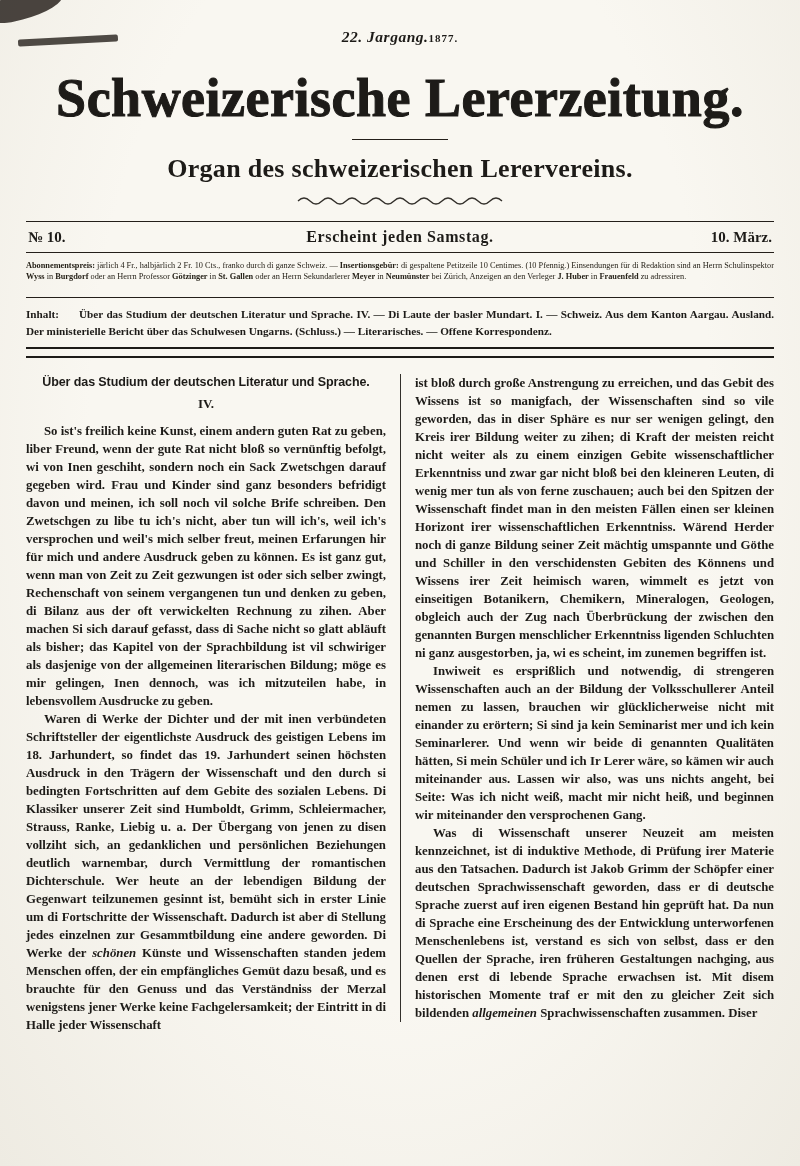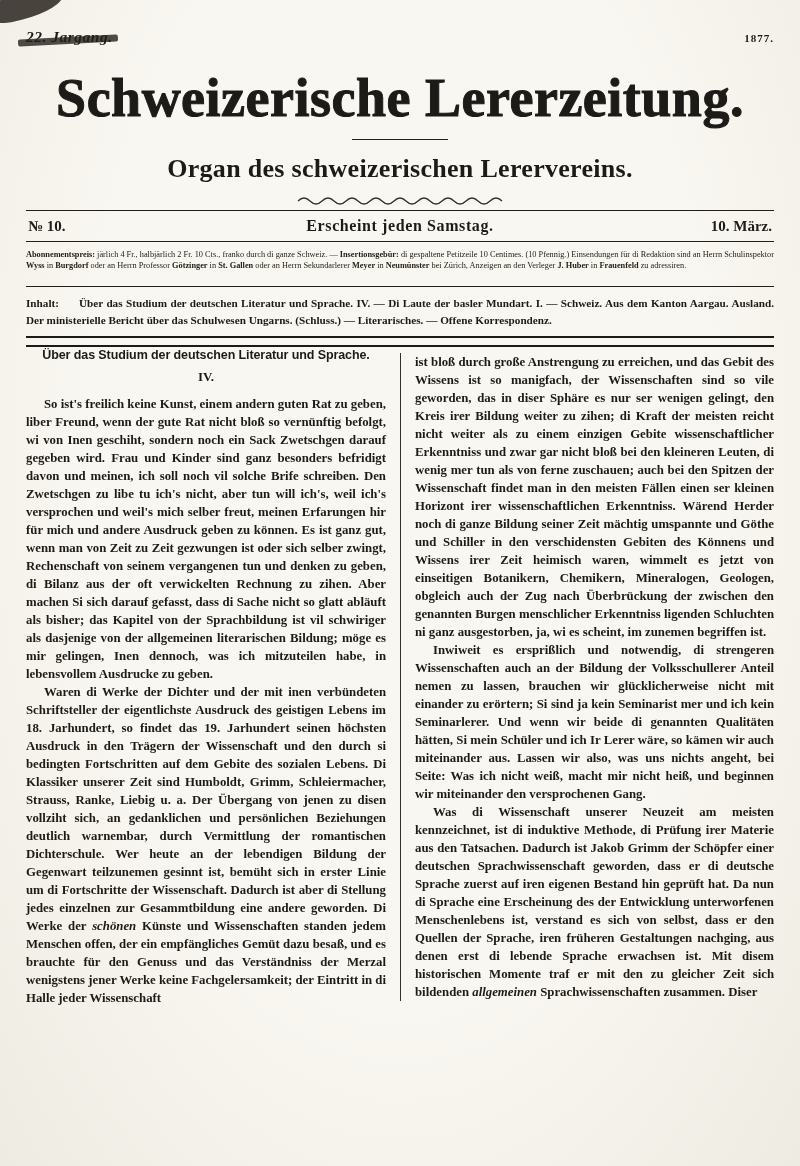--- a/index.html
+++ b/index.html
@@ -12,46 +12,46 @@
   }
   .corner-stain{
     position:absolute;top:-6px;left:-10px;width:74px;height:24px;
     background:#2a2520;opacity:.85;transform:rotate(-14deg);
     border-radius:0 0 60% 30%;
   }
   .ink-smudge{
     position:absolute;top:37px;left:18px;width:100px;height:7px;
     background:#241f1a;opacity:.8;transform:rotate(-3deg);border-radius:2px;
   }
-  .top-row{display:flex;justify-content:space-between;align-items:baseline;}
+  .top-row{display:flex;justify-content:center;align-items:baseline;}
   .volume{font-weight:bold;font-style:italic;font-size:15.5px;letter-spacing:.5px;}
   .year{font-weight:bold;font-size:11px;letter-spacing:1px;}
   .masthead{
     margin:24px 0 0;text-align:center;font-weight:bold;font-size:54px;line-height:1.05;
     letter-spacing:.5px;-webkit-text-stroke:1px #1d1b18;
   }
   .masthead-rule{width:96px;border-top:1.5px solid #241f1a;margin:12px auto 0;}
   .subtitle{margin:14px 0 0;text-align:center;font-weight:bold;font-size:26px;letter-spacing:.3px;}
   .squiggle{margin-top:10px;text-align:center;height:12px;line-height:0;}
   .issue-bar{
-    margin-top:4px;display:flex;align-items:baseline;
+    margin-top:15px;display:flex;align-items:baseline;
     border-top:1px solid #241f1a;border-bottom:1px solid #241f1a;padding:6px 2px;
   }
   .issue-no{font-weight:bold;font-size:15px;width:120px;}
   .frequency{flex:1;text-align:center;font-weight:bold;font-size:16px;letter-spacing:.6px;}
   .date{font-weight:bold;font-size:15px;width:120px;text-align:right;}
   .imprint{
     margin:7px 0 15px;font-size:8.3px;line-height:1.34;text-align:justify;color:#262219;
   }
   .imprint span{display:inline;}
   .rule-medium{margin-top:7px;border-top:1.5px solid #241f1a;}
   .contents{margin:8px 0 7px;font-size:11.2px;font-weight:bold;line-height:1.5;text-align:justify;}
   .contents-label{padding-right:20px;}
   .rule-heavy{height:7px;border-top:2.5px solid #1d1b18;border-bottom:2.5px solid #1d1b18;}
-  .columns{display:flex;align-items:center;}
+  .columns{display:flex;margin-top:16px;align-items:flex-start;}
   .col{width:50%;box-sizing:border-box;}
   .col-left{padding-right:14px;}
   .col-right{padding-left:14px;border-left:1px solid #33302b;}
   .article-title{
     margin:0 0 6px;text-align:center;font-weight:bold;font-size:12.5px;line-height:1.3;
     font-family:"Liberation Sans","DejaVu Sans",sans-serif;letter-spacing:-.1px;
   }
   .section-no{text-align:center;font-weight:bold;font-size:13px;margin:2px 0 10px;}
   .para{
     margin:0;text-indent:18px;text-align:justify;

